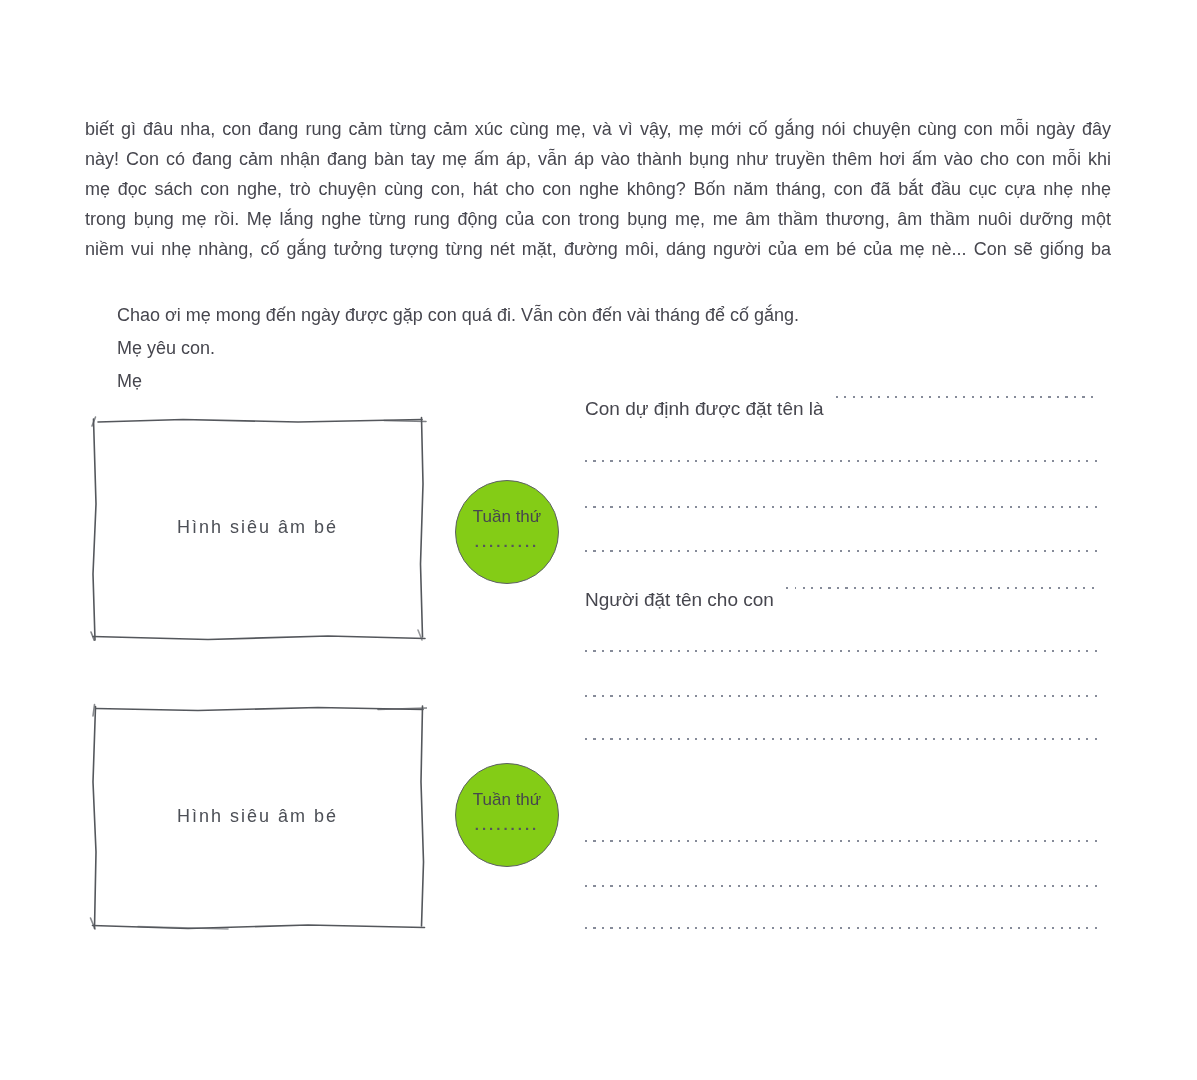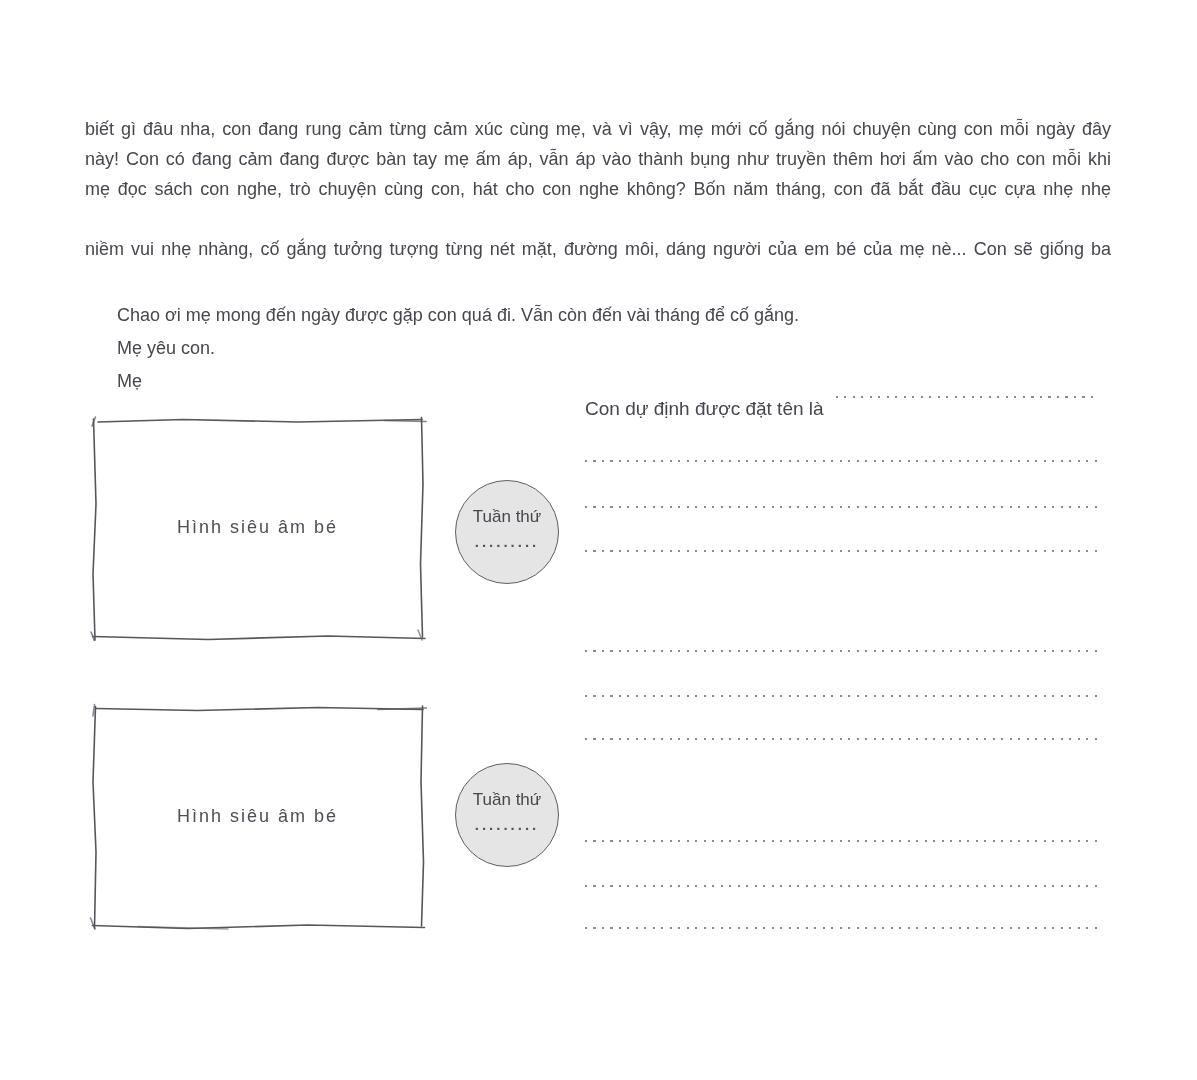--- a/index.html
+++ b/index.html
@@ -32,21 +32,21 @@
   .sketch-box .ph-label{
     position:absolute;left:0;top:0;width:100%;height:100%;
     display:flex;align-items:center;justify-content:center;
     font-size:18px;letter-spacing:2px;color:#4c4f56;
   }
   .week-circle{
     position:absolute;width:104px;height:104px;left:455px;
     border-radius:50%;
     border:1.5px solid #5d6065;
     display:flex;flex-direction:column;align-items:center;
-    background:#e5e5e5;
+    background:#84cc16;
   }
   .week-circle .wk-label{
     margin-top:26px;font-size:17px;line-height:20px;color:var(--ink);
   }
   .week-circle .wk-dots{
     margin-top:8px;font-size:15px;line-height:14px;font-weight:700;
     letter-spacing:3px;color:#55555c;
   }
   .field-row{
     position:absolute;left:585px;width:514px;height:26px;
@@ -67,22 +67,23 @@
     position:absolute;left:1072px;top:958px;width:42px;
     font-size:14px;line-height:22px;text-align:center;color:#35353b;
   }
 </style>
 </head>
 <body>
 
 <div class="page">
 
   <div class="para-line" style="top:114px">biết gì đâu nha, con đang rung cảm từng cảm xúc cùng mẹ, và vì vậy, mẹ mới cố gắng nói chuyện cùng con mỗi ngày đây</div>
-  <div class="para-line" style="top:144px">này! Con có đang cảm đang được bàn tay mẹ ấm áp, vẫn áp vào thành bụng như truyền thêm hơi ấm vào cho con mỗi khi</div>
+  <div class="para-line" style="top:144px">này! Con có đang cảm nhận đang bàn tay mẹ ấm áp, vẫn áp vào thành bụng như truyền thêm hơi ấm vào cho con mỗi khi</div>
   <div class="para-line" style="top:174px">mẹ đọc sách con nghe, trò chuyện cùng con, hát cho con nghe không? Bốn năm tháng, con đã bắt đầu cục cựa nhẹ nhẹ</div>
+  <div class="para-line" style="top:204px">trong bụng mẹ rồi. Mẹ lắng nghe từng rung động của con trong bụng mẹ, me âm thầm thương, âm thầm nuôi dưỡng một</div>
   <div class="para-line" style="top:234px">niềm vui nhẹ nhàng, cố gắng tưởng tượng từng nét mặt, đường môi, dáng người của em bé của mẹ nè... Con sẽ giống ba</div>
 
   <div class="closing-line" style="top:300px">Chao ơi mẹ mong đến ngày được gặp con quá đi. Vẫn còn đến vài tháng để cố gắng.</div>
   <div class="closing-line" style="top:333px">Mẹ yêu con.</div>
   <div class="closing-line" style="top:366px">Mẹ</div>
 
   <div class="sketch-box" style="top:414px;width:339px;height:227px">
     <svg width="339" height="227" viewBox="0 0 339 227">
       <g fill="none" stroke="#54575c" stroke-width="1.6" stroke-linecap="round">
         <path d="M10 8 L95 5.5 L210 8 L334 5.5"></path>
@@ -125,20 +126,24 @@
   </div>
 
   <div class="field-row" style="top:396px">
     <span class="f-label">Con dự định được đặt tên là</span>
     <span class="dots-fill"></span>
   </div>
   <div class="dotline" style="top:460px"></div>
   <div class="dotline" style="top:506px"></div>
   <div class="dotline" style="top:550px"></div>
 
+  <div class="field-row" style="top:587px">
+    <span class="f-label">Người đặt tên cho con</span>
+    <span class="dots-fill"></span>
+  </div>
   <div class="dotline" style="top:650px"></div>
   <div class="dotline" style="top:695px"></div>
   <div class="dotline" style="top:738px"></div>
 
   <div class="dotline" style="top:840px"></div>
   <div class="dotline" style="top:885px"></div>
   <div class="dotline" style="top:927px"></div>
 
   <div class="page-number">15</div>
 

